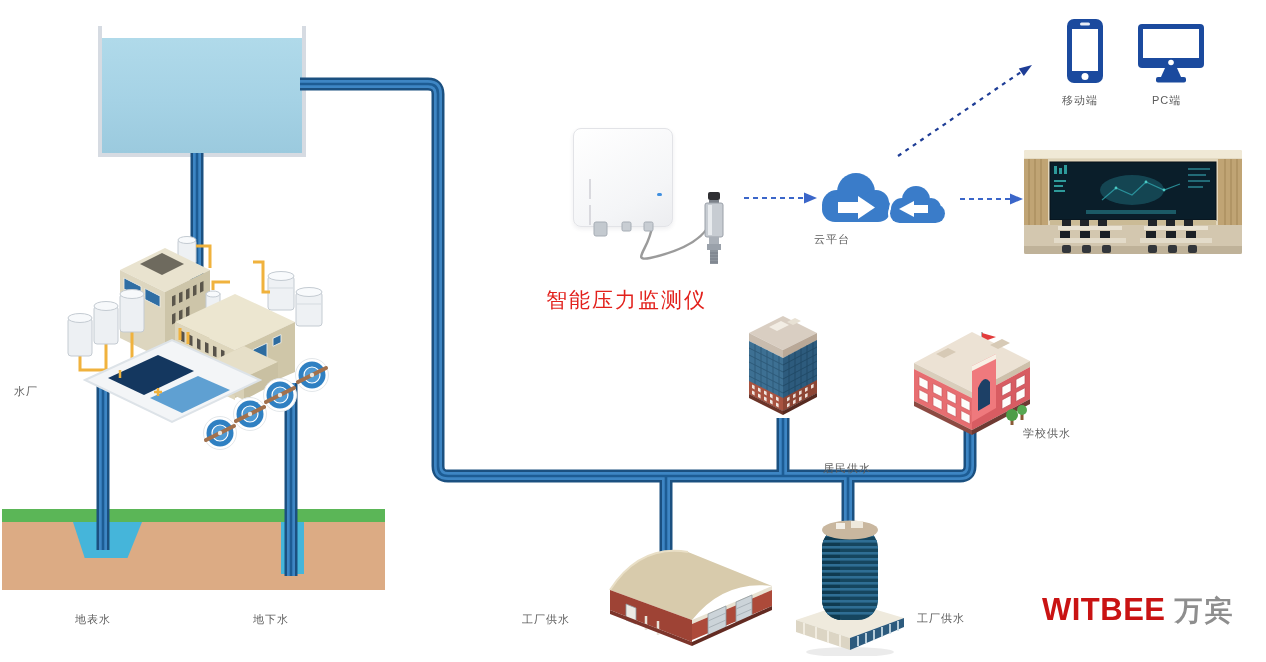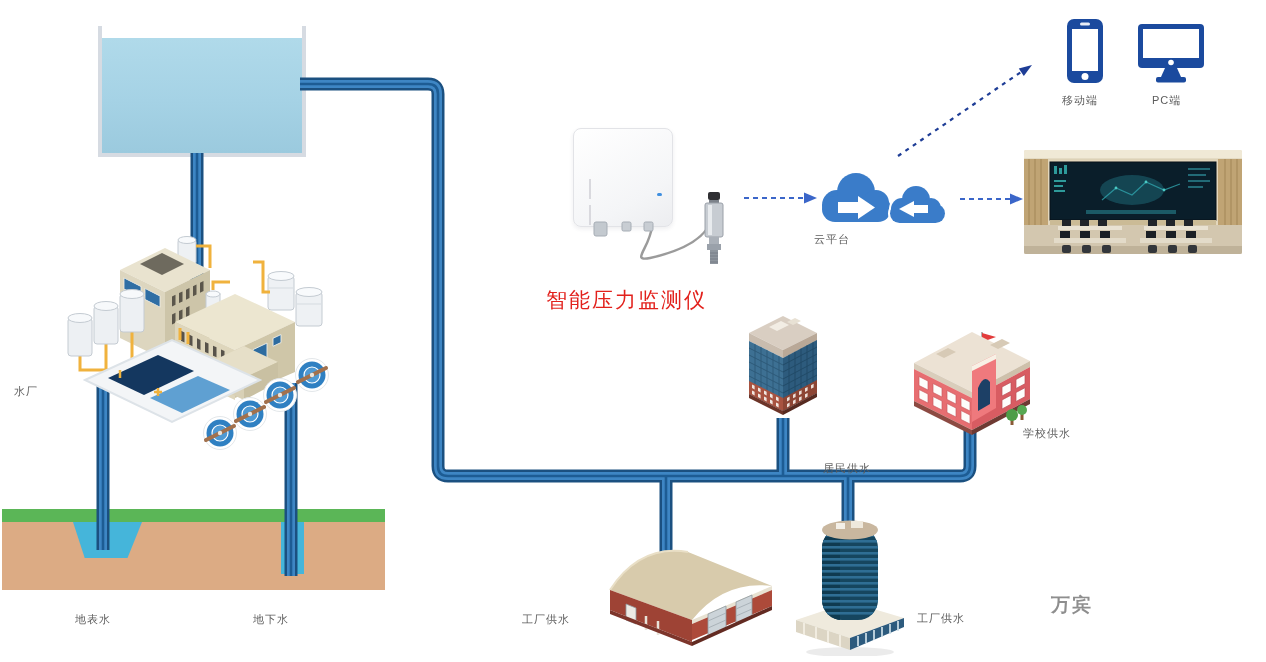--- a/index.html
+++ b/index.html
@@ -42,21 +42,21 @@
   #device-box{
     position:absolute;left:573px;top:128px;width:98px;height:97px;z-index:5;
     background:linear-gradient(150deg,#ffffff 0%,#f4f5f7 70%,#ecedf0 100%);
     border:1px solid #e2e3e7;border-radius:8px;box-shadow:0 2px 4px rgba(40,40,60,.08);
   }
   #device-box .led{position:absolute;left:83px;top:64px;width:5px;height:3px;background:#3f8fe0;border-radius:2px;}
   #device-box .marks{position:absolute;left:15px;top:50px;width:2px;height:20px;background:#d9d9de;box-shadow:0 26px 0 0 #d9d9de;}
   
   #logo{position:absolute;left:1042px;top:592px;z-index:6;display:flex;align-items:baseline;}
   #logo .en{font-size:31px;font-weight:800;color:#c91313;letter-spacing:.5px;}
-  #logo .cn{font-size:19px;font-weight:700;color:#8e8e8e;margin-left:9px;letter-spacing:2px;}
+  #logo .cn{font-size:28px;font-weight:700;color:#8e8e8e;margin-left:9px;letter-spacing:2px;}
   svg{display:block;}
 </style>
 </head>
 <body>
 
 <div id="canvas">
 
   <div id="grass"></div>
   <div id="soil"></div>
   <div id="pond"></div>
@@ -537,16 +537,17 @@
   <div class="label" style="left:522px;top:612px;">工厂供水</div>
   <div class="label" style="left:917px;top:611px;">工厂供水</div>
   <div class="label" style="left:823px;top:425px;margin-top:36px;">居民供水</div>
   <div class="label" style="left:1023px;top:426px;text-align:center;">学校供水</div>
   <div class="label center" style="left:814px;top:232px;width:140px;">云平台</div>
   <div class="label" style="left:1062px;top:93px;">移动端</div>
   <div class="label" style="left:1152px;top:93px;">PC端</div>
   <div class="label-red" style="left:546px;top:286px;text-align:right;">智能压力监测仪</div>
 
   <div id="logo">
+    <span class="en">WITBEE</span>
     <span class="cn">万宾</span>
   </div>
 
 </div>
 
 </body></html>

